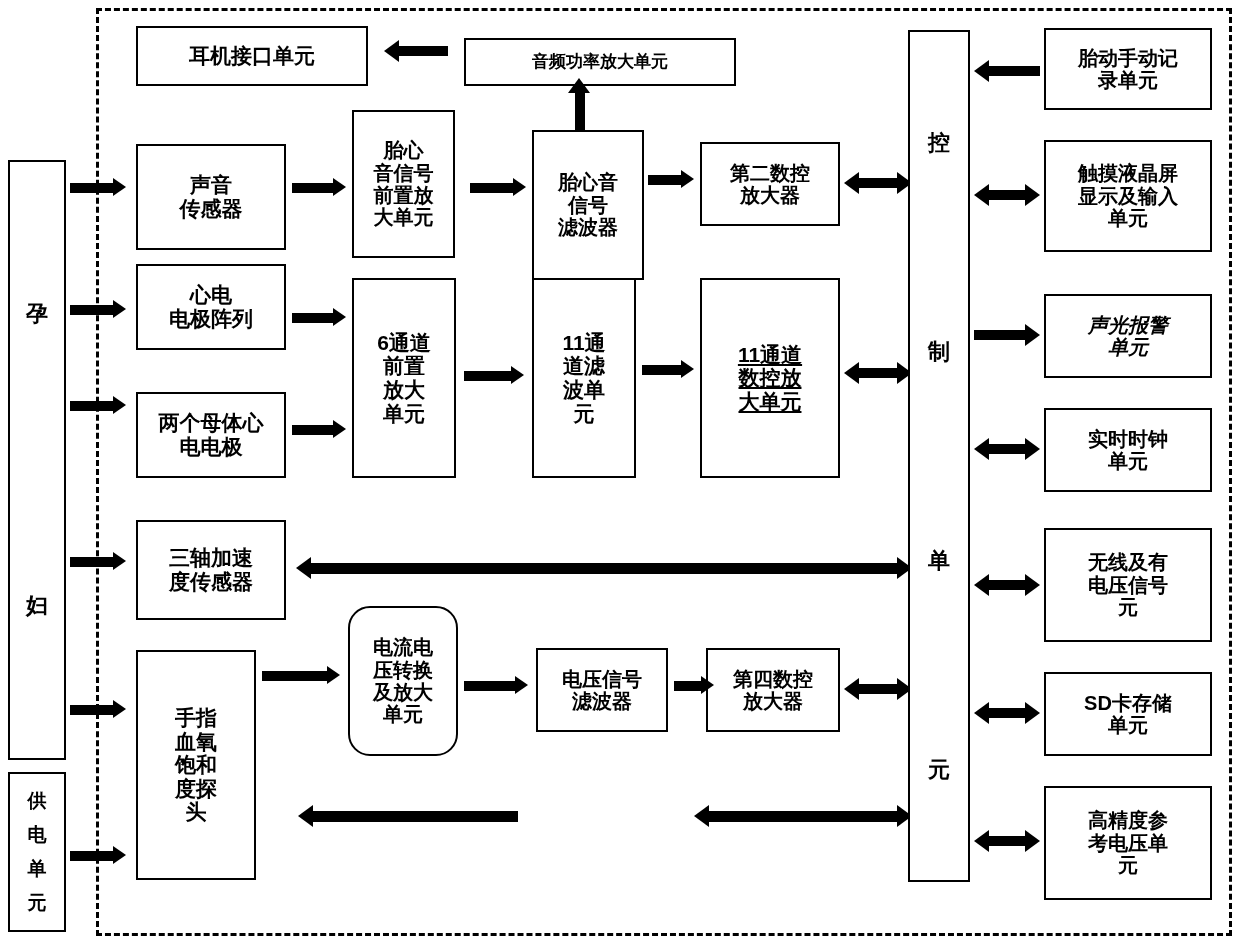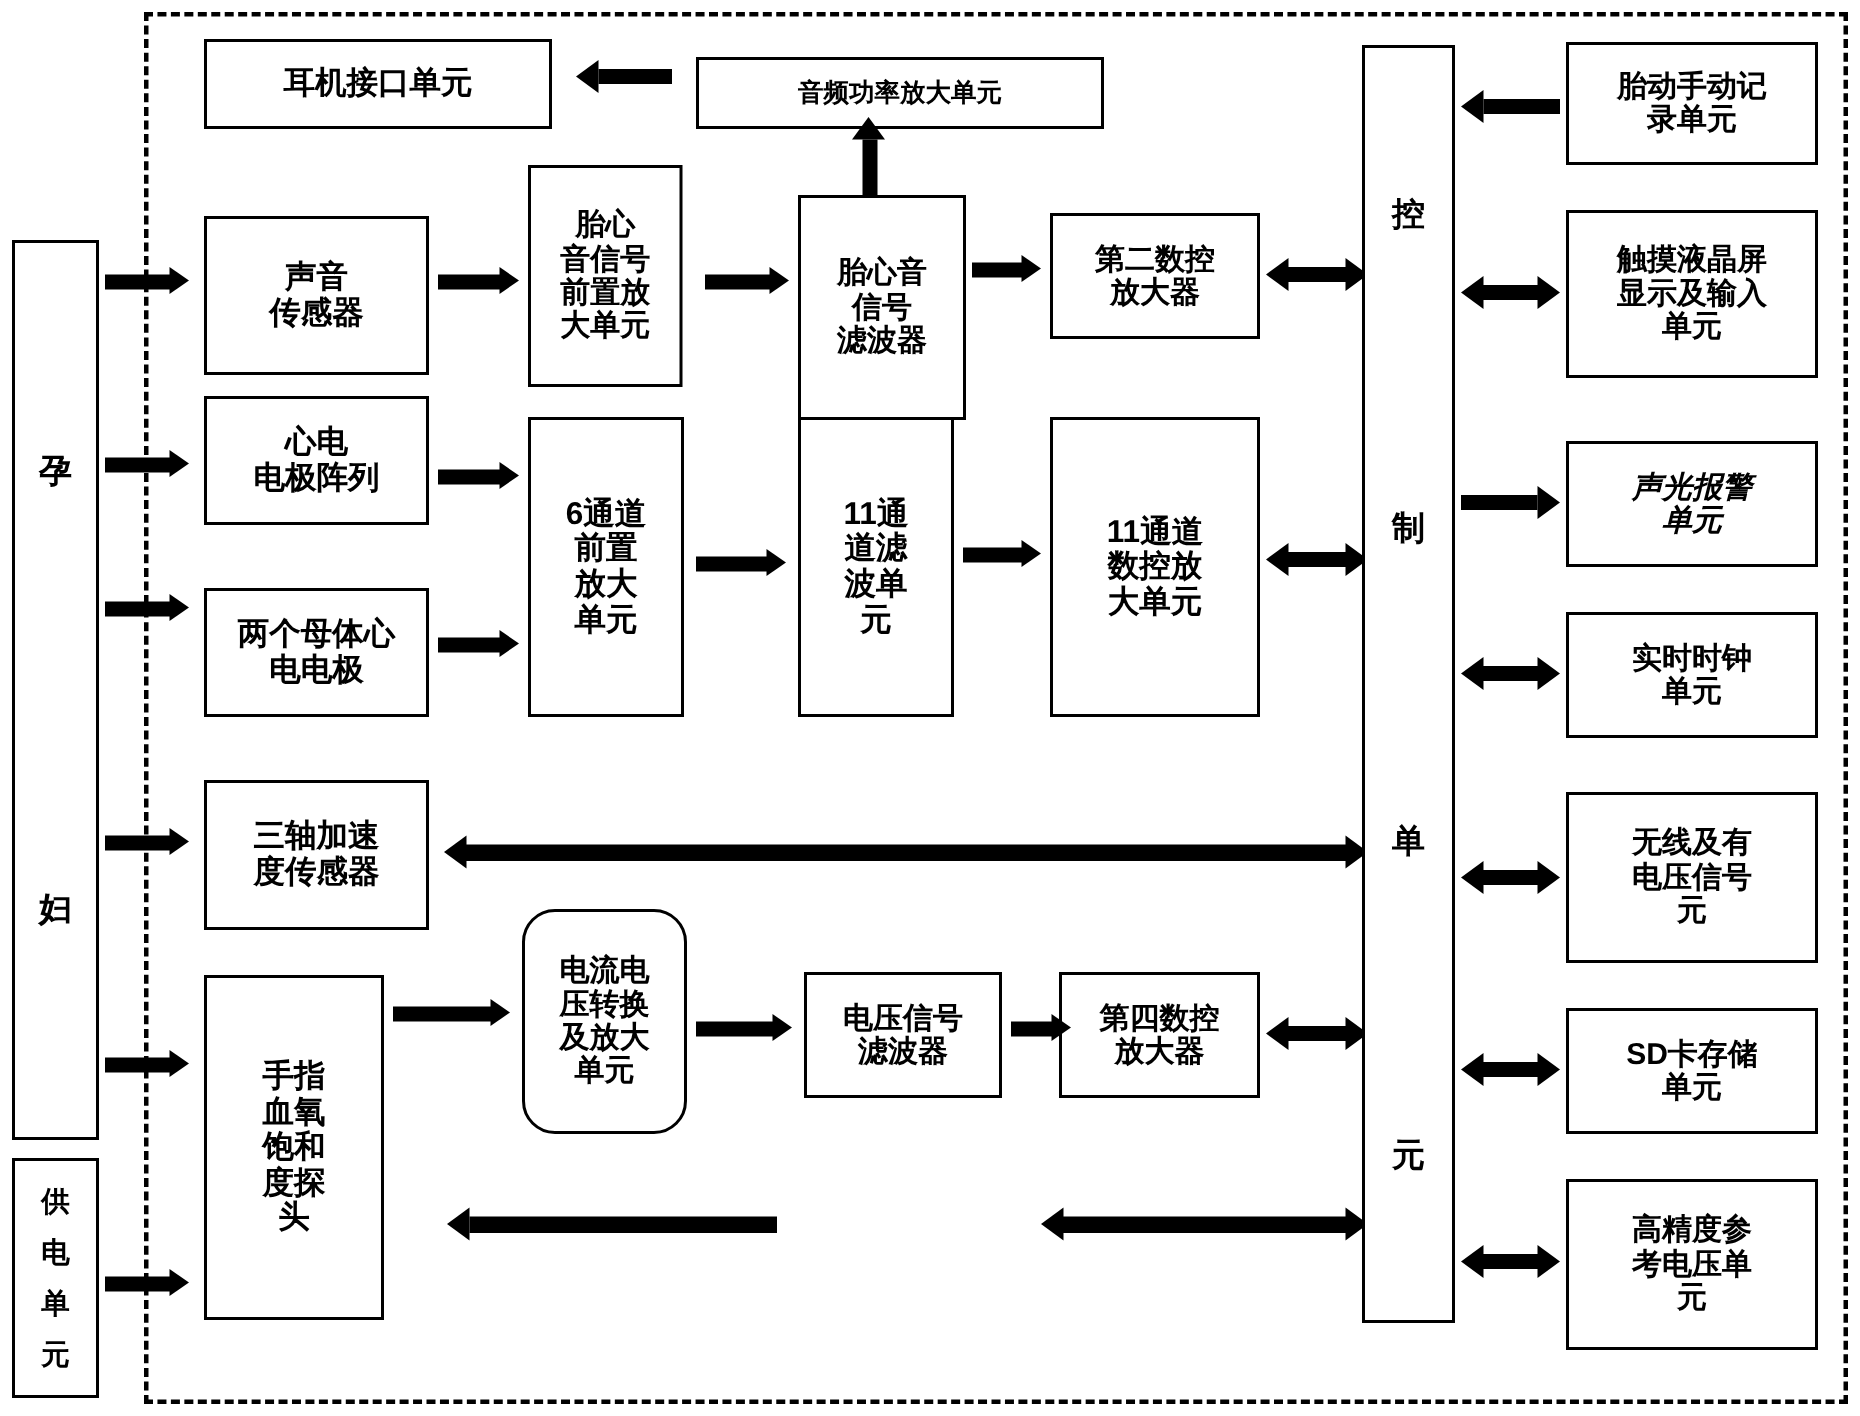--- a/index.html
+++ b/index.html
@@ -157,21 +157,21 @@
   <div class="box" style="left:352px; top:278px; width:104px; height:200px; font-size:21px;">6通道
 前置
 放大
 单元</div>
 
   <div class="box" style="left:532px; top:278px; width:104px; height:200px; font-size:21px;">11通
 道滤
 波单
 元</div>
 
-  <div class="box" style="left:700px; top:278px; width:140px; height:200px; font-size:21px;">11通道
+  <div class="box" style="left:700px; top:278px; width:140px; height:200px; font-size:21px;text-decoration:underline;">11通道
 数控放
 大单元</div>
 
   <div class="arrow small" style="left:70px; top:300px; width:58px; height:20px;">
     <div class="shaft-h" style="left:0px; top:5px; width:45px; height:10px;"></div>
     <div class="head-r" style="left:43px; top:0px;"></div>
   </div>
 
   <div class="arrow small" style="left:292px; top:308px; width:56px; height:20px;">
     <div class="shaft-h" style="left:0px; top:5px; width:43px; height:10px;"></div>

